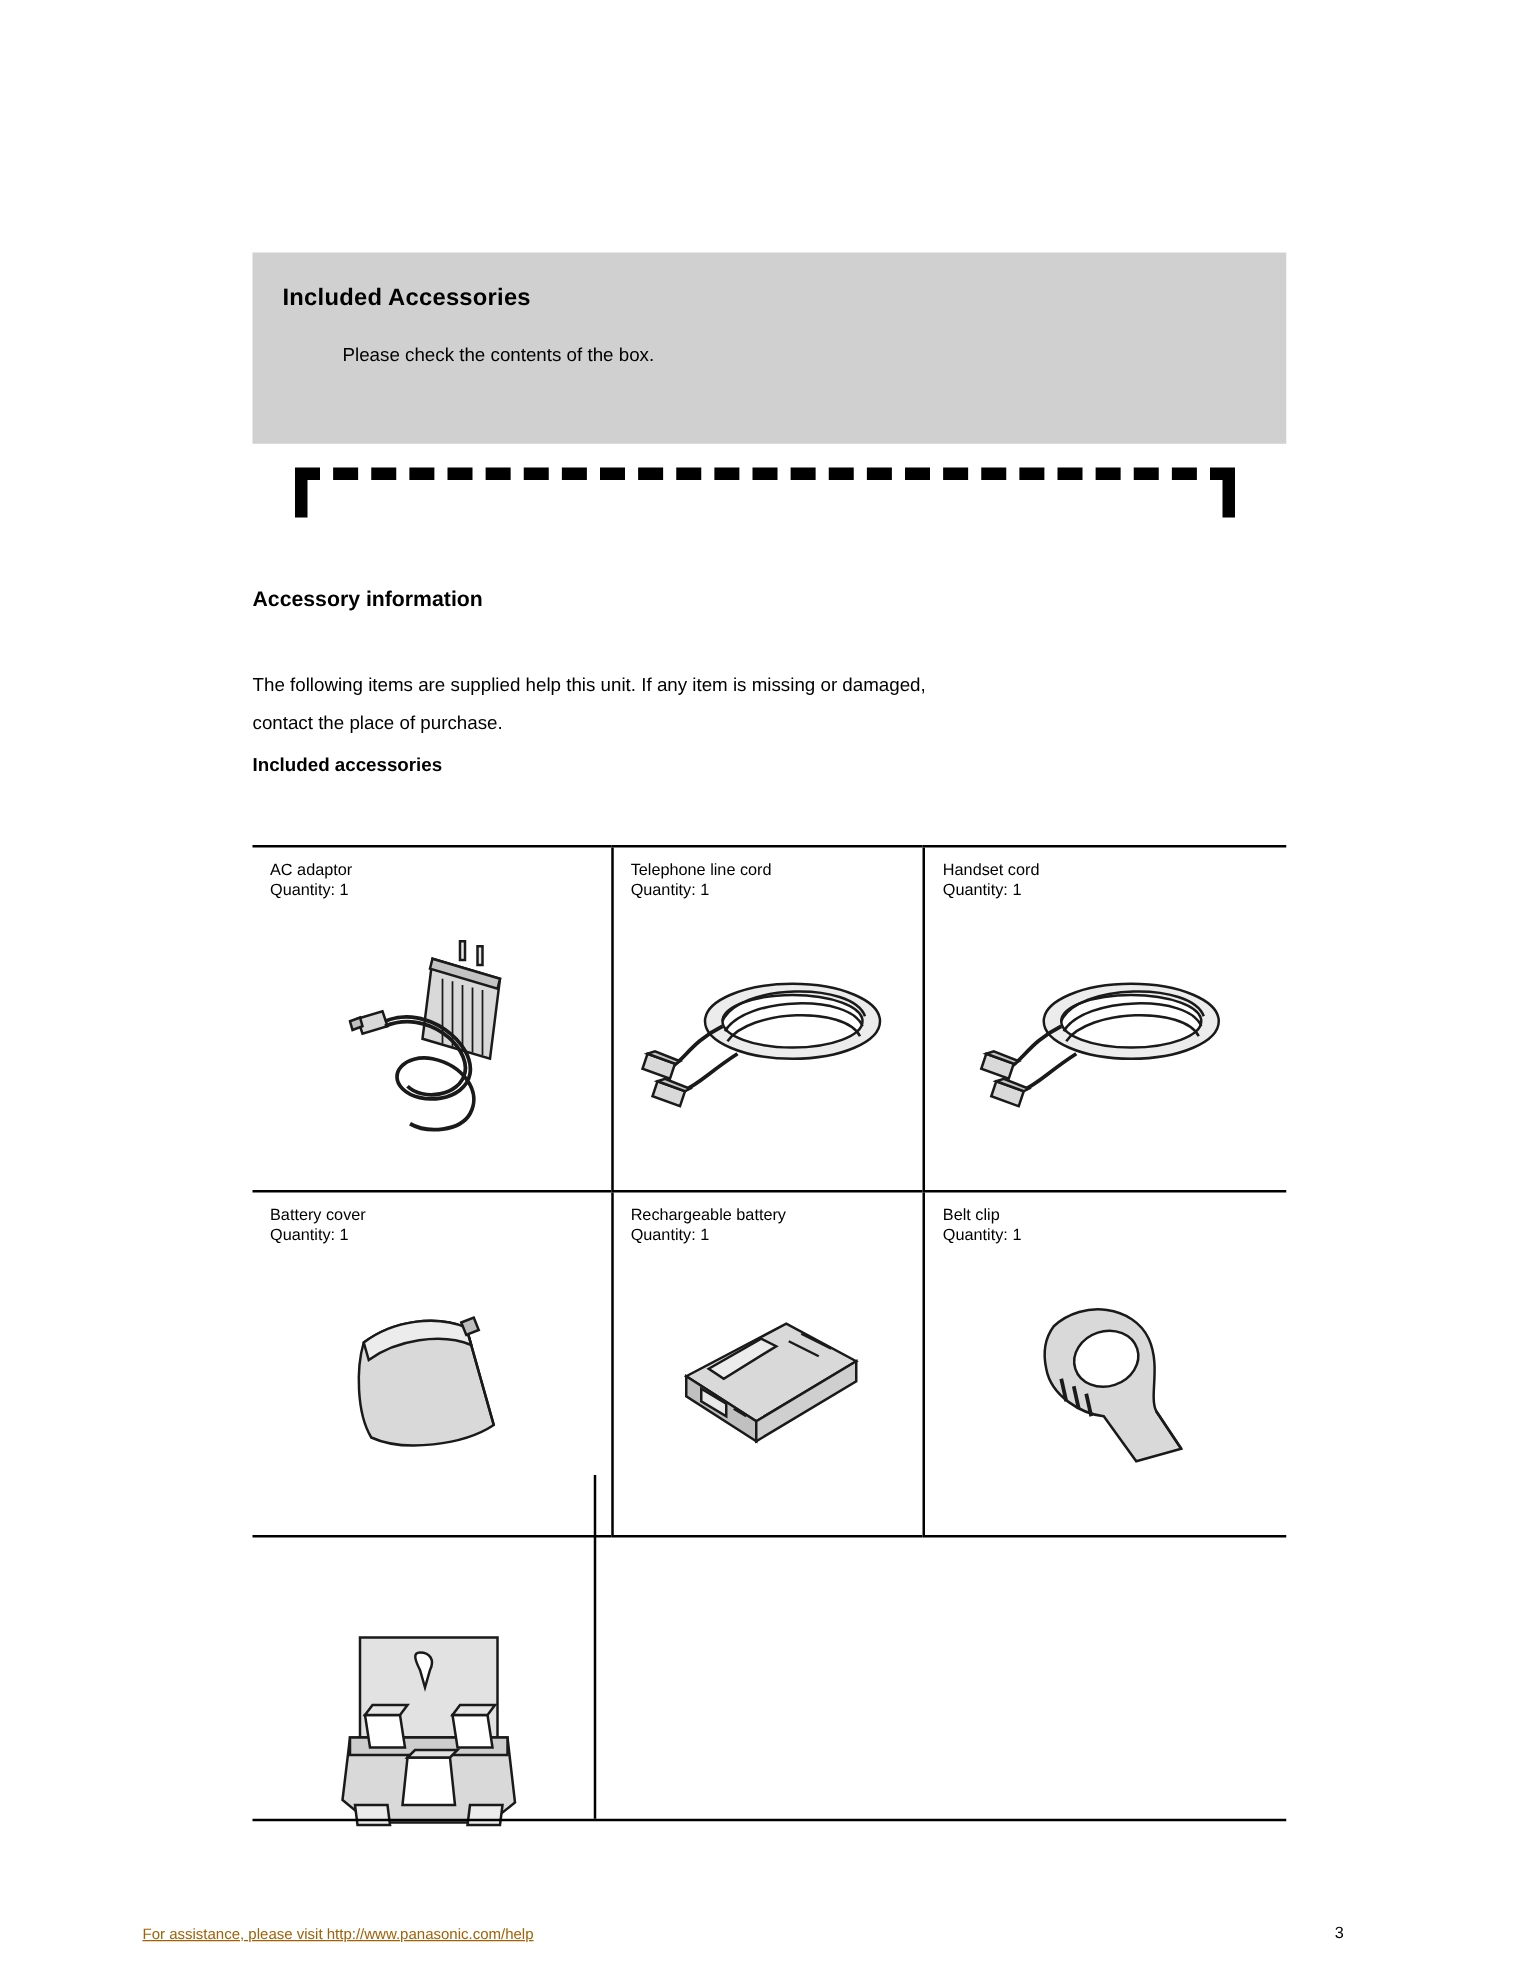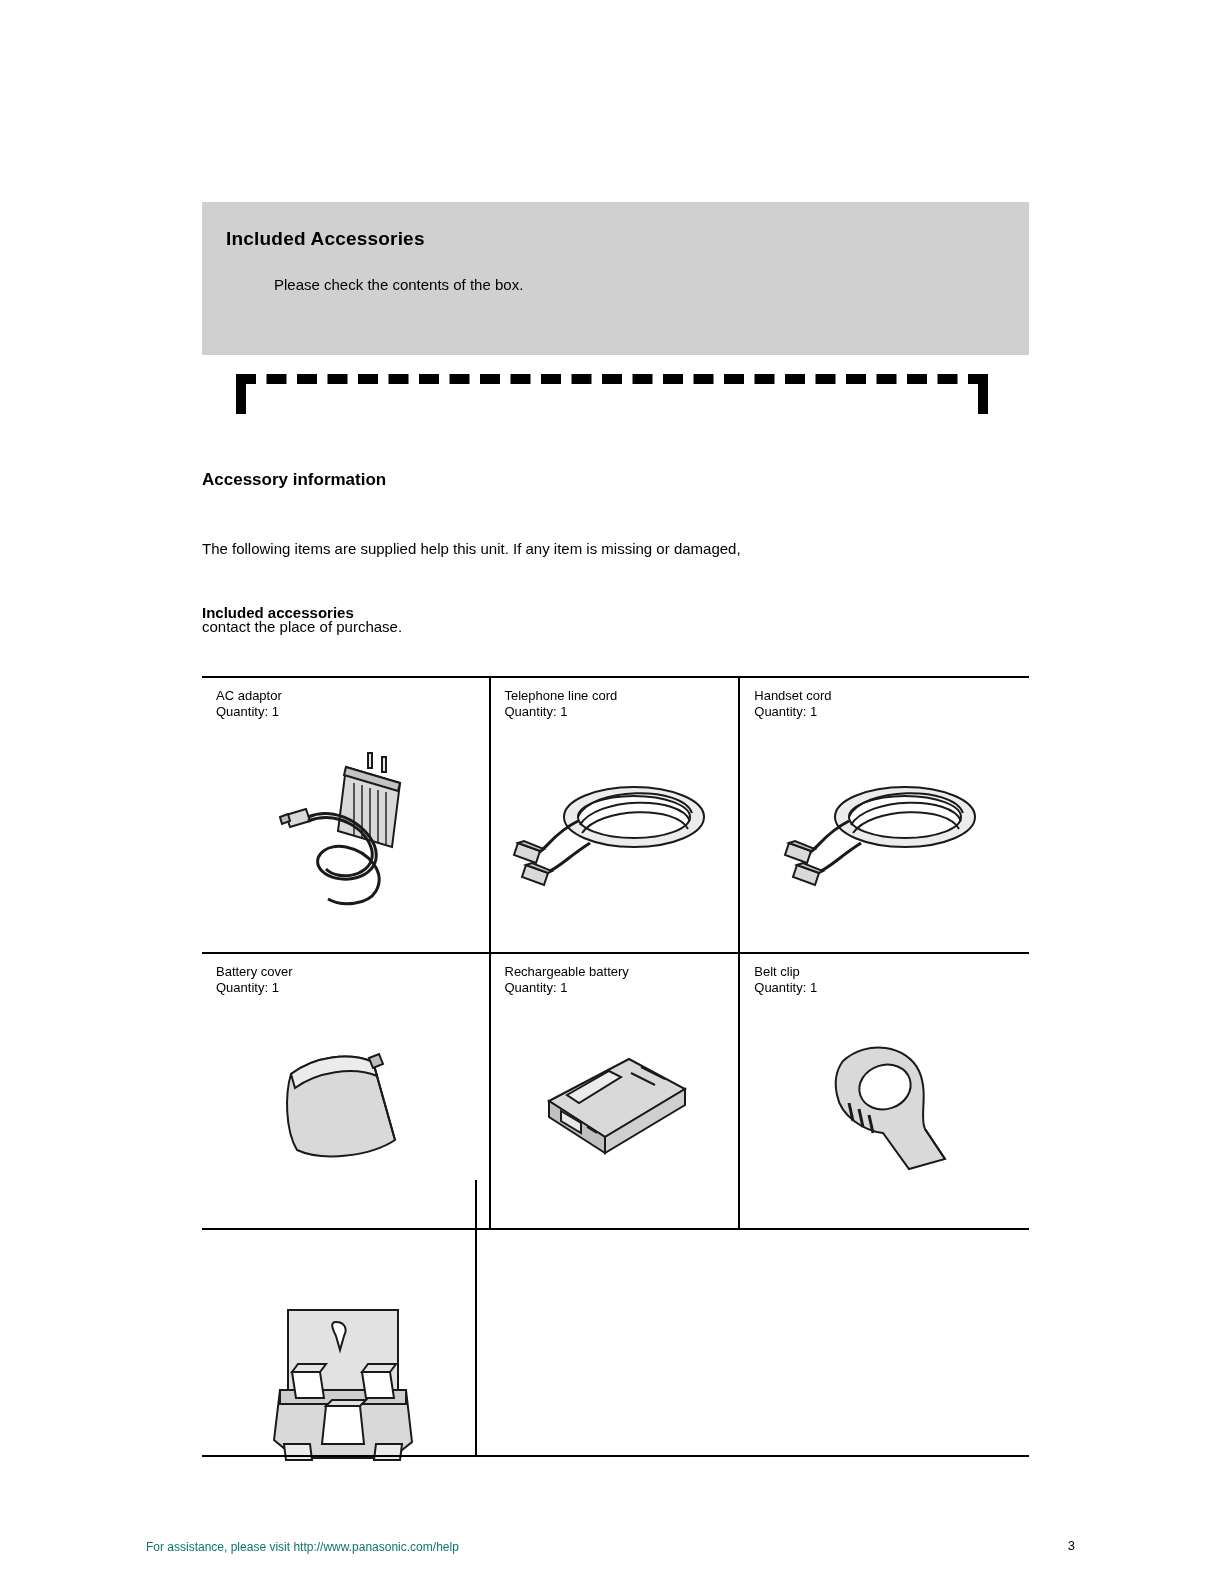--- a/index.html
+++ b/index.html
@@ -83,21 +83,21 @@
     top: 470px;
     font-size: 17px;
     font-weight: bold;
   }
   .intro-line {
     position: absolute;
     left: 202px;
     font-size: 15px;
   }
   .intro-1 { top: 540px; }
-  .intro-2 { top: 570px; margin-top: 48px; }
+  .intro-2 { top: 570px; }
   .intro-3 { top: 604px; font-weight: bold; }
 
   
   .acc-table {
     position: absolute;
     left: 202px;
     top: 676px;
     width: 827px;
     border-collapse: collapse;
     table-layout: fixed;
@@ -153,24 +153,25 @@
     left: 475px;
     top: 1180px;
     height: 275px;
     width: 0;
     border-left: 2px solid #000;
   }
 
   
   .footer-text {
     position: absolute;
-    left: 146px;
+    left: 114px;
     top: 1540px;
     font-size: 12px;
-    color: #0f766e;
+    color: #a16207;
+    text-decoration: underline;
   }
   .page-num {
     position: absolute;
     right: 150px;
     top: 1538px;
     font-size: 13px;
   }
 
   svg { display: block; }
 </style>

